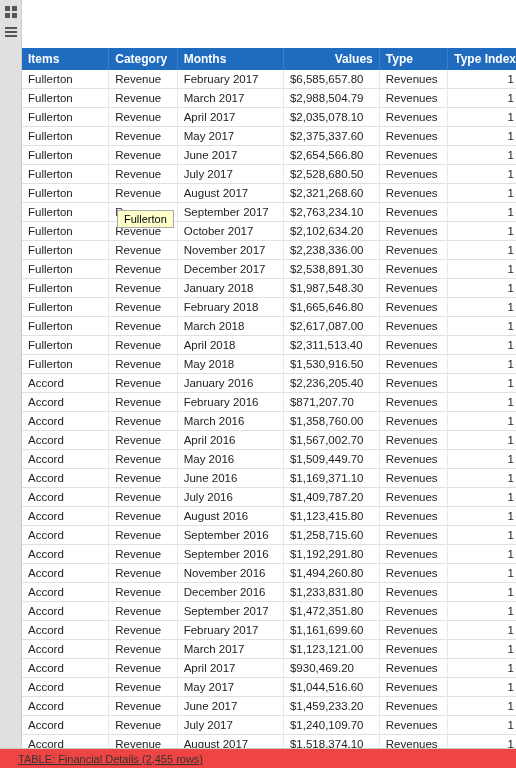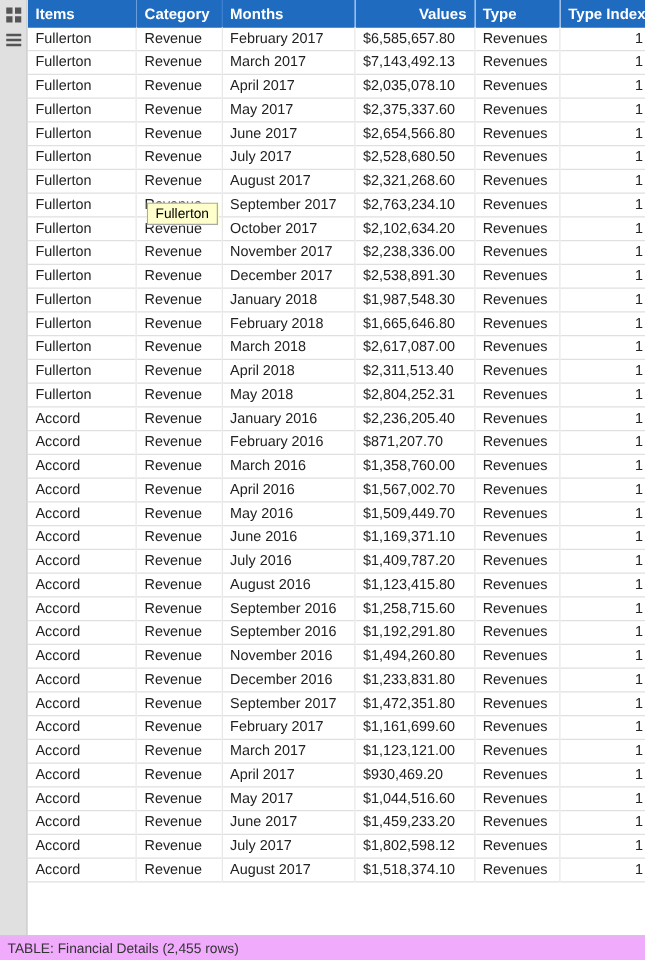--- a/index.html
+++ b/index.html
@@ -78,28 +78,29 @@
       background: #ffffcc;
       border: 1px solid #aaa;
       padding: 2px 6px;
       font-size: 11px;
       top: 162px;
       left: 95px;
       z-index: 100;
       pointer-events: none;
     }
     .status-bar {
-      background: #f0abfc;
+      background: #ef4444;
       border-top: 1px solid #ccc;
-      padding: 2px 6px;
+      padding: 2px 18px;
       font-size: 11px;
       color: #333;
       height: 20px;
       display: flex;
       align-items: center;
+      text-decoration: underline;
     }
     .left-panel {
       width: 22px;
       background: #e0e0e0;
       display: flex;
       flex-direction: column;
       align-items: center;
       padding-top: 4px;
       gap: 4px;
       border-right: 1px solid #ccc;
@@ -141,21 +142,21 @@
         </svg>
       </div>
       <div class="left-panel-icon">
         <svg width="14" height="14" viewBox="0 0 14 14">
           <rect x="1" y="2" width="12" height="2" fill="#555"></rect>
           <rect x="1" y="6" width="12" height="2" fill="#555"></rect>
           <rect x="1" y="10" width="12" height="2" fill="#555"></rect>
         </svg>
       </div>
     </div>
-    <div class="table-wrapper" style="position:relative;">
+    <div class="table-wrapper" style="position:relative;margin-top:48px;">
       <table>
         <thead>
           <tr>
             <th class="col-items">Items</th>
             <th class="col-category">Category</th>
             <th class="col-months">Months</th>
             <th class="col-values">Values</th>
             <th class="col-type">Type</th>
             <th class="col-typeindex">Type Index</th>
           </tr>
@@ -166,21 +167,21 @@
               <td class="col-category">Revenue</td>
               <td class="col-months">February 2017</td>
               <td class="col-values values-col">$6,585,657.80</td>
               <td class="col-type">Revenues</td>
               <td class="col-typeindex typeindex-col">1</td>
             </tr>
             <tr>
               <td class="col-items">Fullerton</td>
               <td class="col-category">Revenue</td>
               <td class="col-months">March 2017</td>
-              <td class="col-values values-col">$7,143,492.13</td>
+              <td class="col-values values-col">$2,988,504.79</td>
               <td class="col-type">Revenues</td>
               <td class="col-typeindex typeindex-col">1</td>
             </tr>
             <tr>
               <td class="col-items">Fullerton</td>
               <td class="col-category">Revenue</td>
               <td class="col-months">April 2017</td>
               <td class="col-values values-col">$2,035,078.10</td>
               <td class="col-type">Revenues</td>
               <td class="col-typeindex typeindex-col">1</td>
@@ -278,21 +279,21 @@
               <td class="col-category">Revenue</td>
               <td class="col-months">April 2018</td>
               <td class="col-values values-col">$2,311,513.40</td>
               <td class="col-type">Revenues</td>
               <td class="col-typeindex typeindex-col">1</td>
             </tr>
             <tr>
               <td class="col-items">Fullerton</td>
               <td class="col-category">Revenue</td>
               <td class="col-months">May 2018</td>
-              <td class="col-values values-col">$2,804,252.31</td>
+              <td class="col-values values-col">$1,530,916.50</td>
               <td class="col-type">Revenues</td>
               <td class="col-typeindex typeindex-col">1</td>
             </tr>
             <tr>
               <td class="col-items">Accord</td>
               <td class="col-category">Revenue</td>
               <td class="col-months">January 2016</td>
               <td class="col-values values-col">$2,236,205.40</td>
               <td class="col-type">Revenues</td>
               <td class="col-typeindex typeindex-col">1</td>
@@ -430,21 +431,21 @@
               <td class="col-category">Revenue</td>
               <td class="col-months">June 2017</td>
               <td class="col-values values-col">$1,459,233.20</td>
               <td class="col-type">Revenues</td>
               <td class="col-typeindex typeindex-col">1</td>
             </tr>
             <tr>
               <td class="col-items">Accord</td>
               <td class="col-category">Revenue</td>
               <td class="col-months">July 2017</td>
-              <td class="col-values values-col">$1,802,598.12</td>
+              <td class="col-values values-col">$1,240,109.70</td>
               <td class="col-type">Revenues</td>
               <td class="col-typeindex typeindex-col">1</td>
             </tr>
             <tr>
               <td class="col-items">Accord</td>
               <td class="col-category">Revenue</td>
               <td class="col-months">August 2017</td>
               <td class="col-values values-col">$1,518,374.10</td>
               <td class="col-type">Revenues</td>
               <td class="col-typeindex typeindex-col">1</td>

